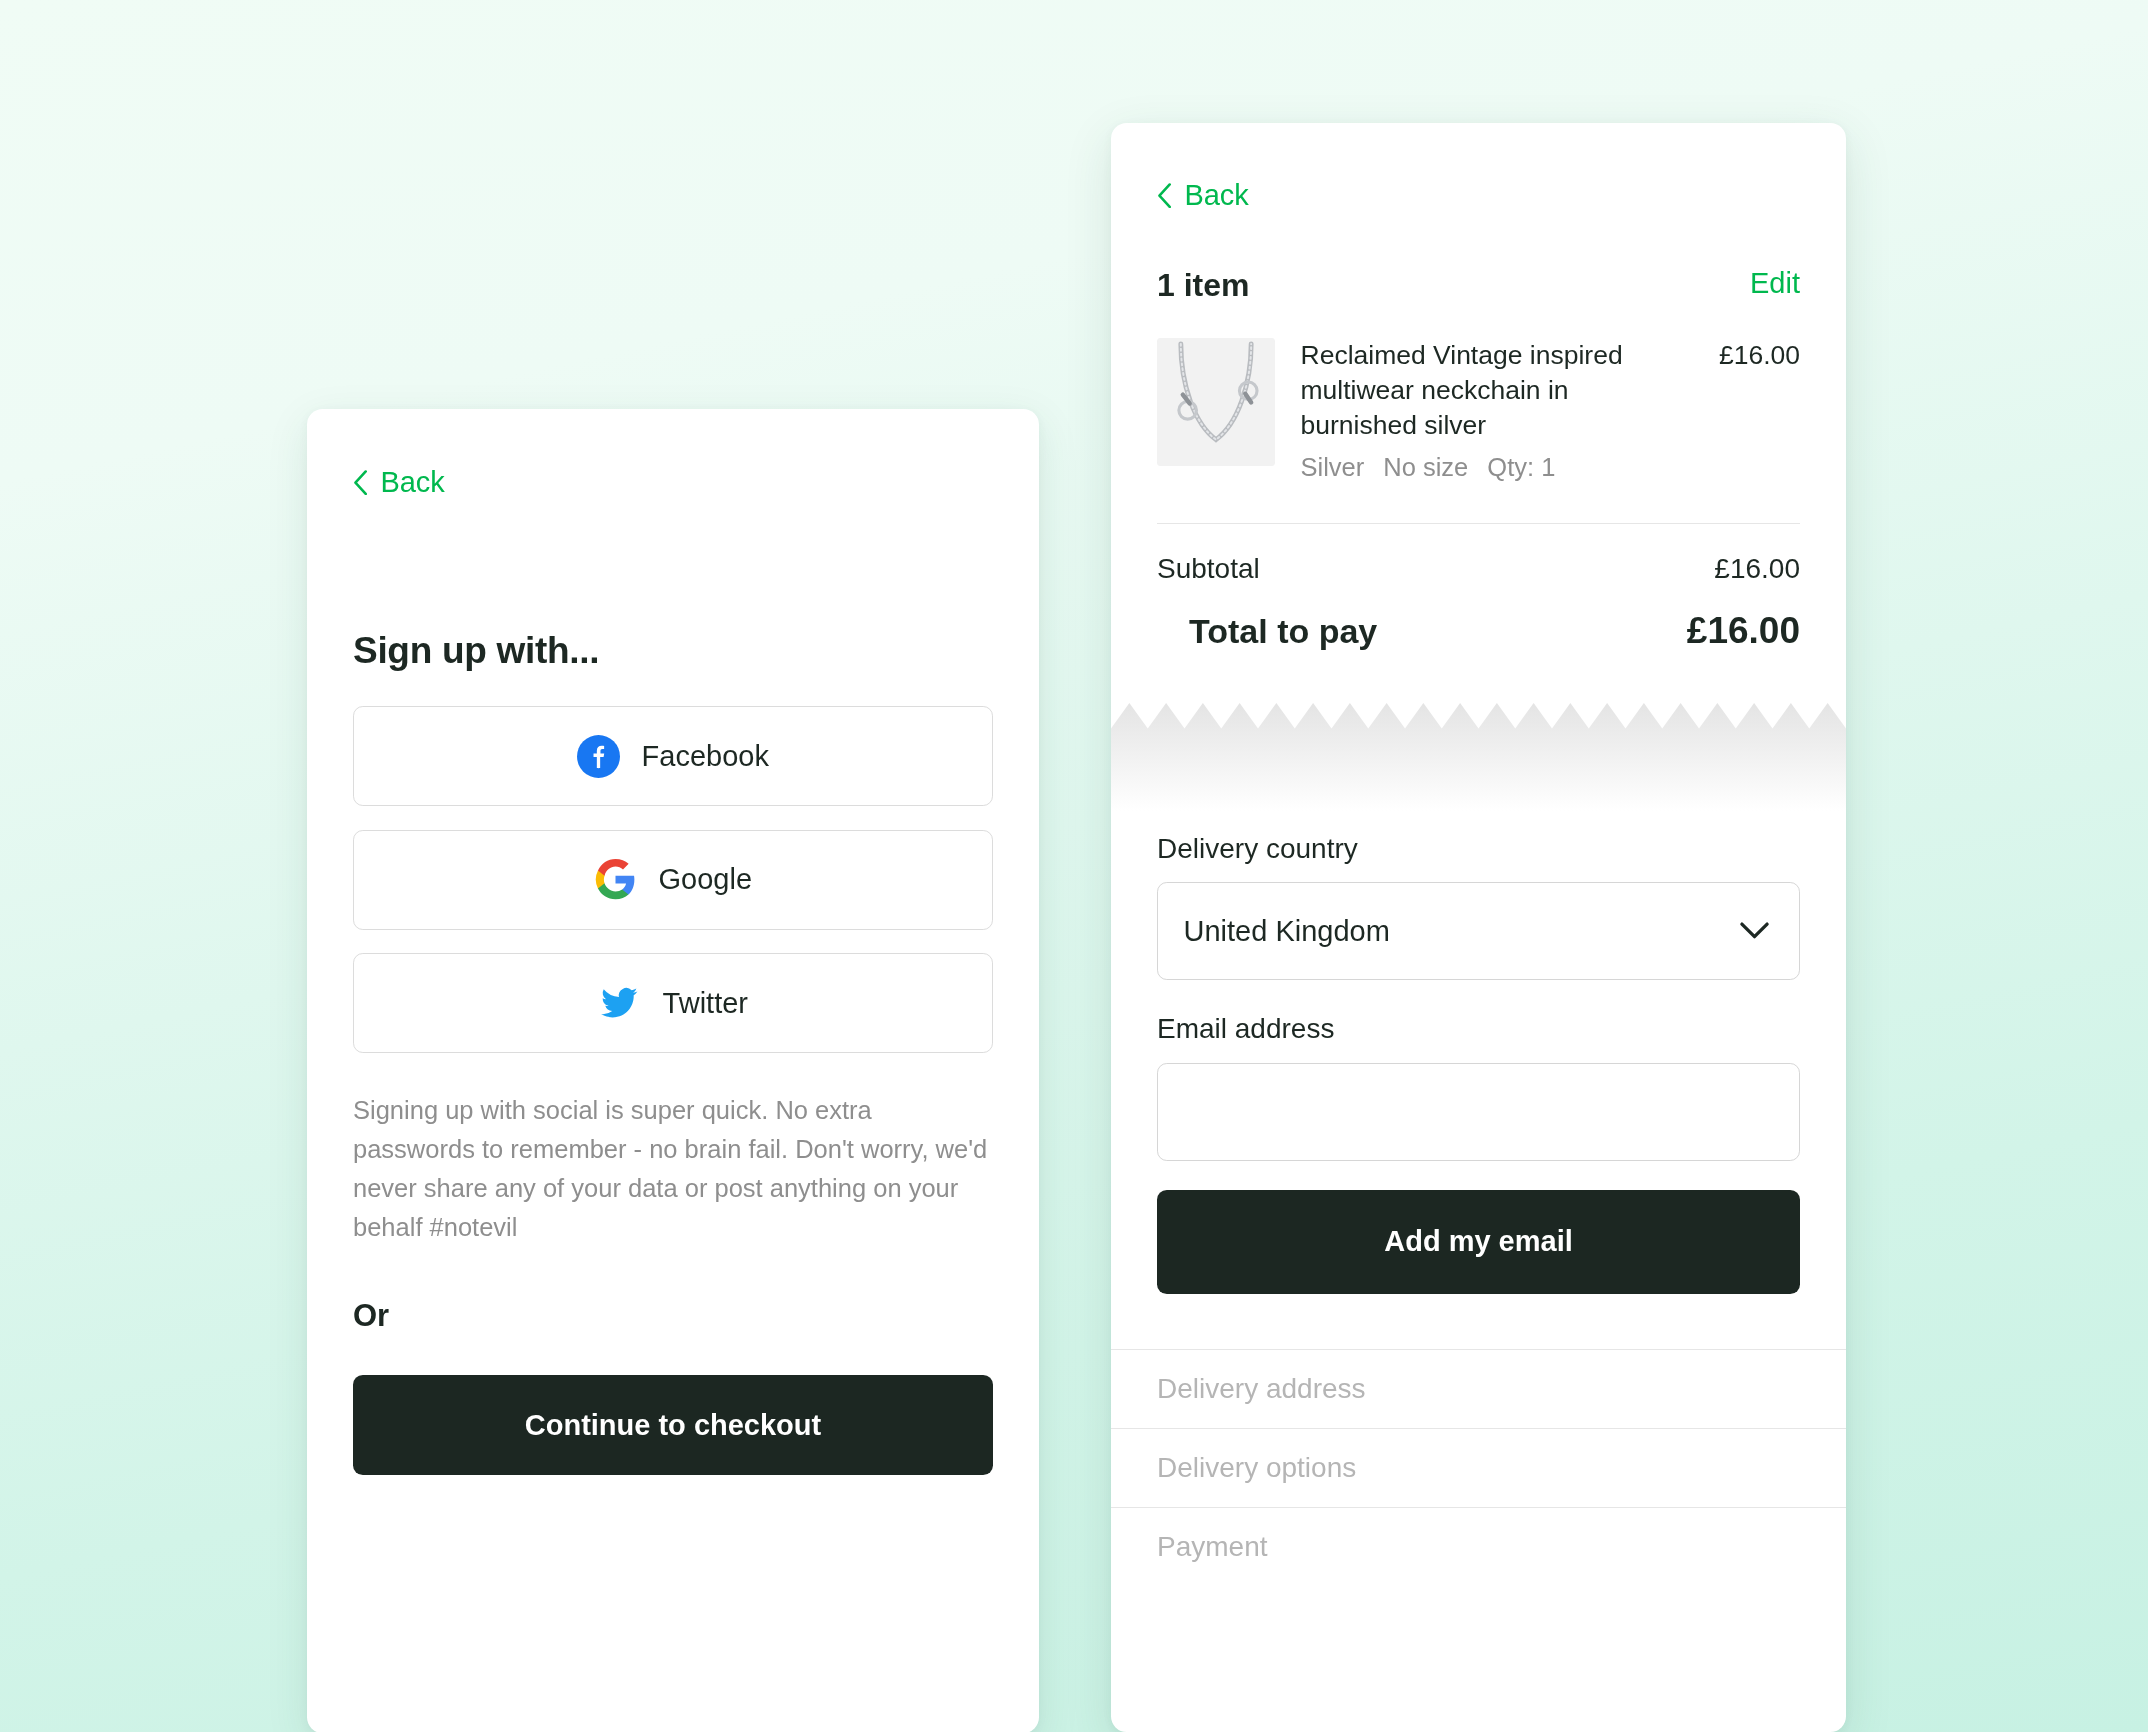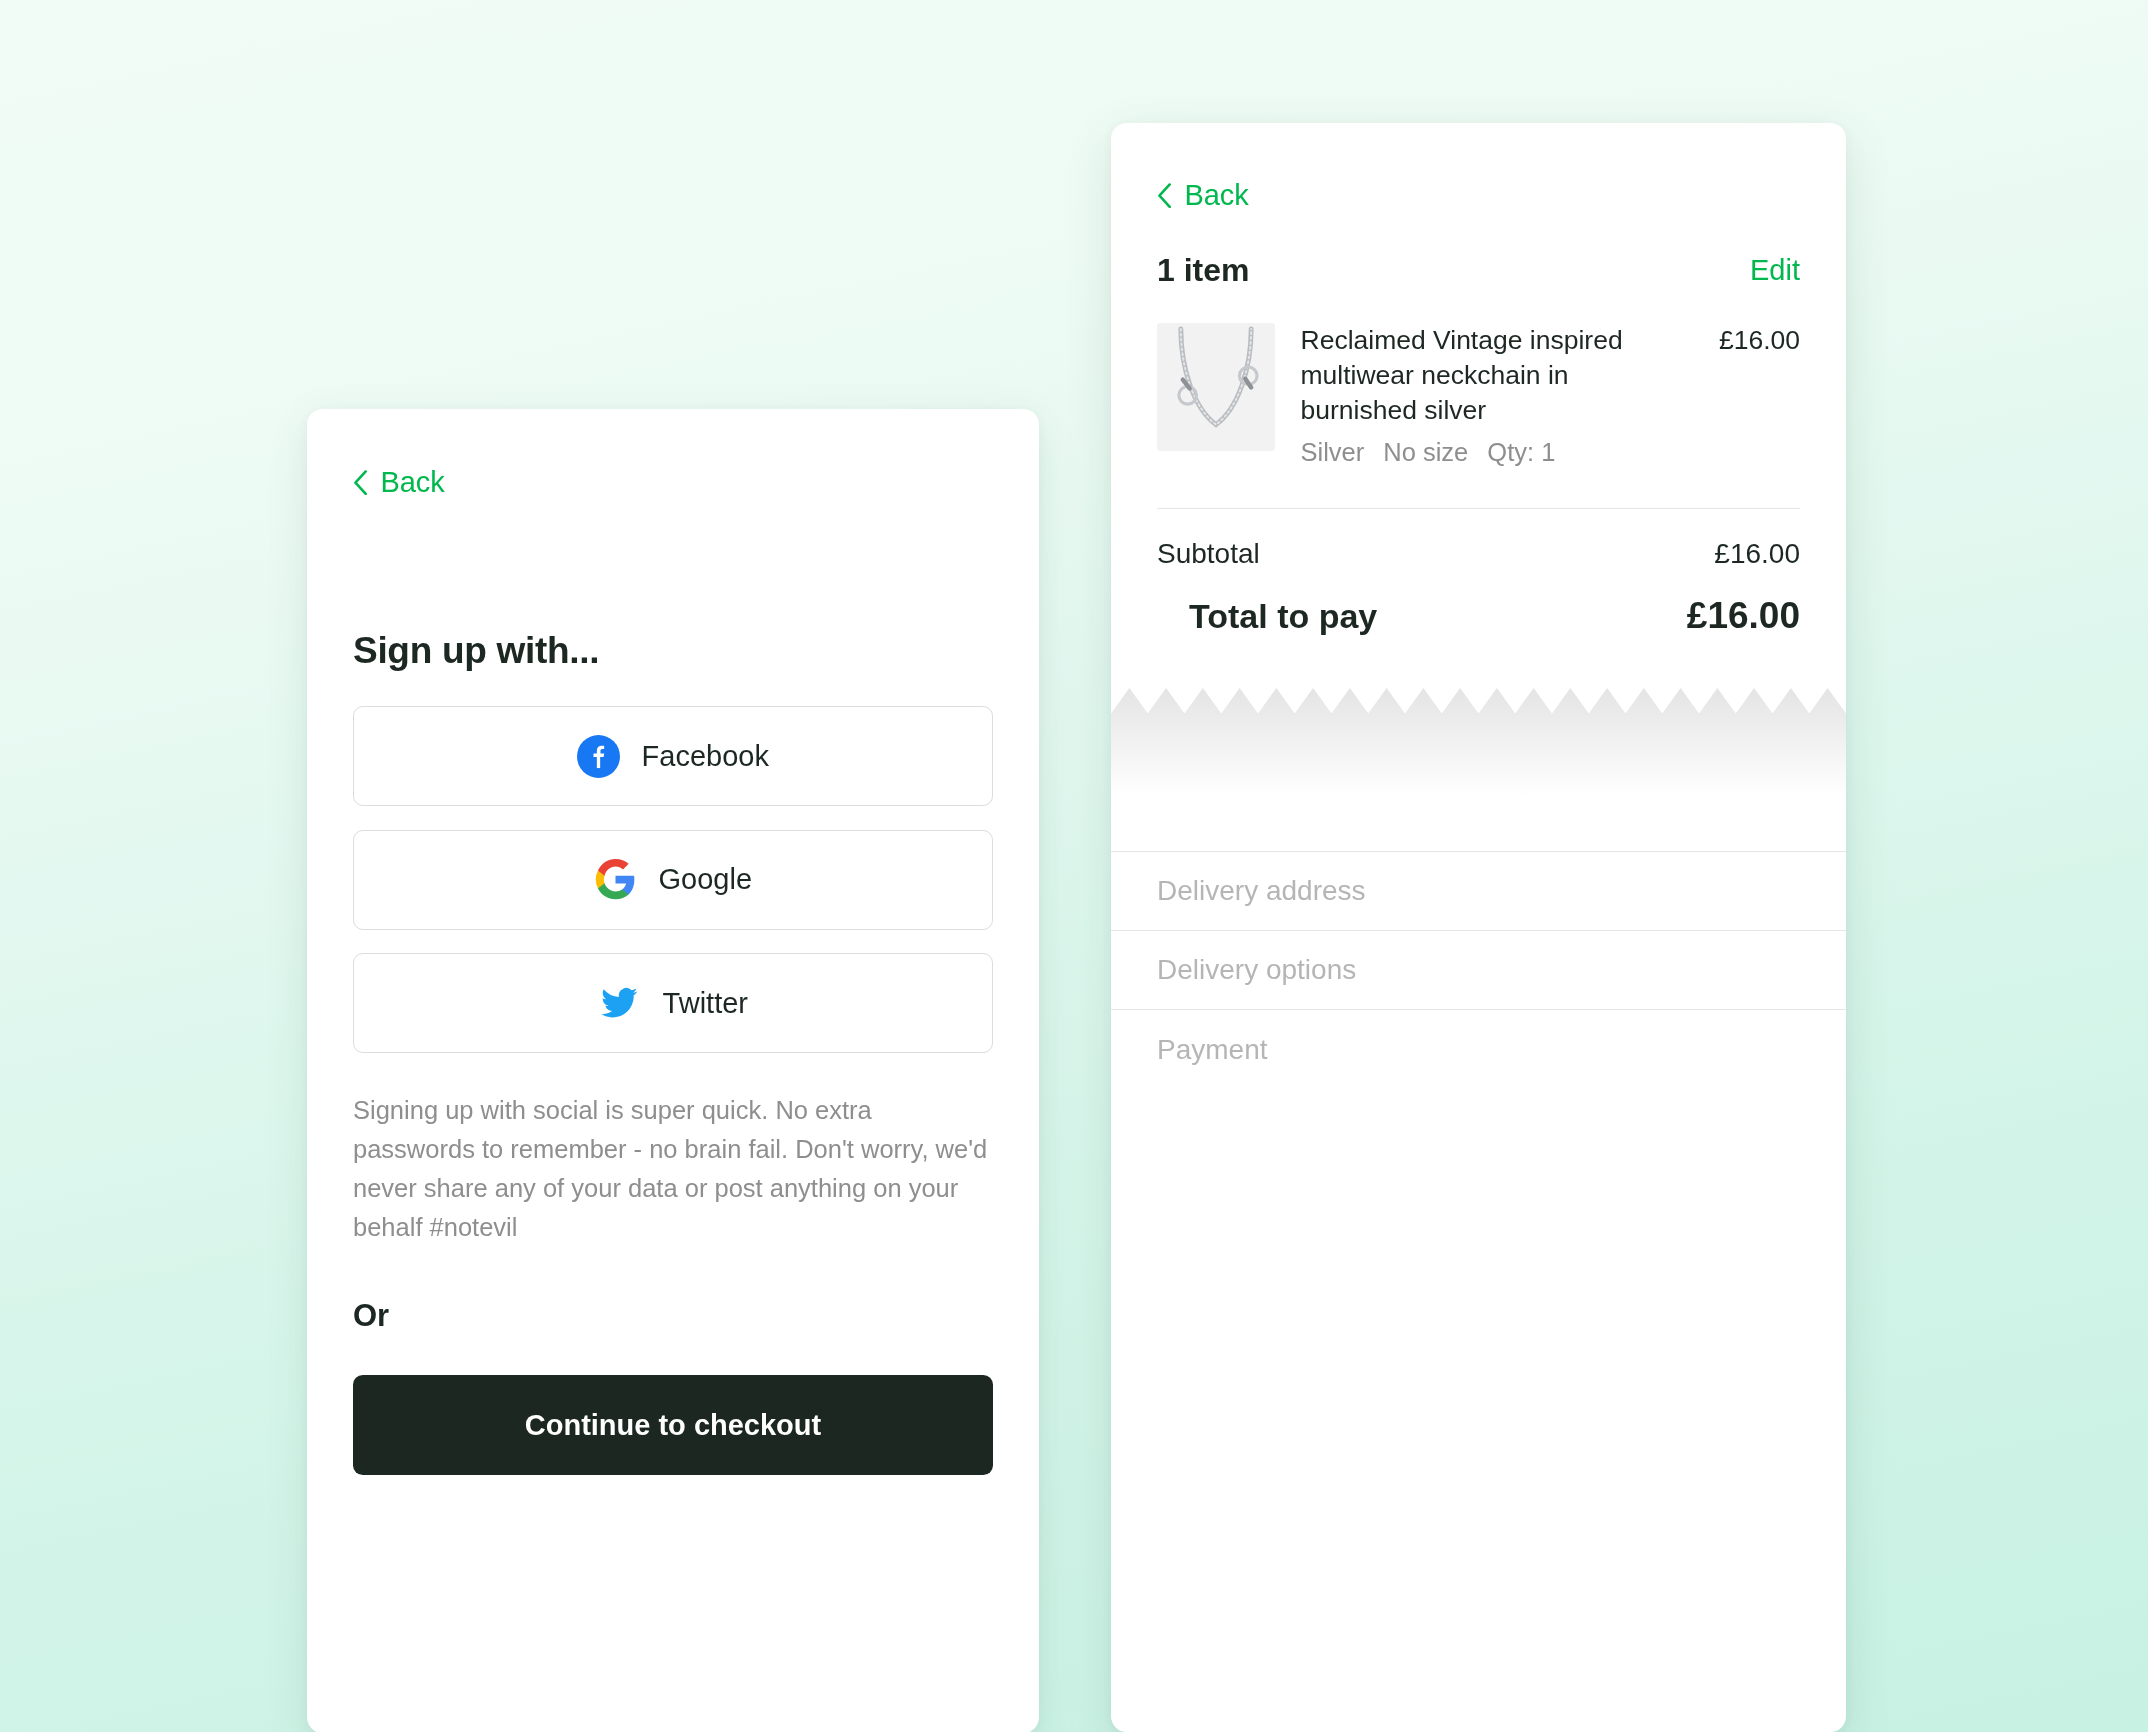--- a/index.html
+++ b/index.html
@@ -139,23 +139,23 @@
     justify-content: center;
   }
 
   
   #checkout-top {
     padding: 56px 46px 0 46px;
   }
 
   .bag-header {
     display: flex;
-    align-items: center;
+    align-items: flex-start;
     justify-content: space-between;
-    margin-top: 40px;
+    margin-top: 55px;
   }
   .bag-count {
     font-size: 32px;
     font-weight: 700;
     color: #1d2823;
   }
   .edit-link {
     font-size: 29px;
     color: #00b84e;
     cursor: pointer;
@@ -447,20 +447,40 @@
           <stop offset="0%" stop-color="#e4e4e4"></stop>
           <stop offset="45%" stop-color="#f0f0f0"></stop>
           <stop offset="100%" stop-color="#ffffff"></stop>
         </linearGradient>
       </defs>
       <rect x="0" y="0" width="750" height="110" fill="#ffffff"></rect>
       <path fill="url(#zzfade)" d="M0,110 L0,26 L18.75,0 L37.5,26 L56.25,0 L75,26 L93.75,0 L112.5,26 L131.25,0 L150,26 L168.75,0 L187.5,26 L206.25,0 L225,26 L243.75,0 L262.5,26 L281.25,0 L300,26 L318.75,0 L337.5,26 L356.25,0 L375,26 L393.75,0 L412.5,26 L431.25,0 L450,26 L468.75,0 L487.5,26 L506.25,0 L525,26 L543.75,0 L562.5,26 L581.25,0 L600,26 L618.75,0 L637.5,26 L656.25,0 L675,26 L693.75,0 L712.5,26 L731.25,0 L750,26 L750,110 Z"></path>
     </svg>
   </div>
 
+  <div id="checkout-form">
+
+    <div class="field-label">Delivery country</div>
+    <div class="select-wrap">
+      <span class="select-value">United Kingdom</span>
+      <span class="select-chevron">
+        <svg viewBox="0 0 32 20" fill="none" xmlns="http://www.w3.org/2000/svg">
+          <path d="M3 3 L16 16 L29 3" stroke="#1d2823" stroke-width="3.4" stroke-linecap="round" stroke-linejoin="round"></path>
+        </svg>
+      </span>
+    </div>
+
+    <div class="spacer-28"></div>
+
+    <div class="field-label">Email address</div>
+    <input class="text-input" type="email" value="" style="">
+
+    <button class="email-btn">Add my email</button>
+
+  </div>
 
   <div id="checkout-steps">
     <div class="step-row">
       <span class="step-label">Delivery address</span>
     </div>
     <div class="step-row">
       <span class="step-label">Delivery options</span>
     </div>
     <div class="step-row">
       <span class="step-label">Payment</span>

